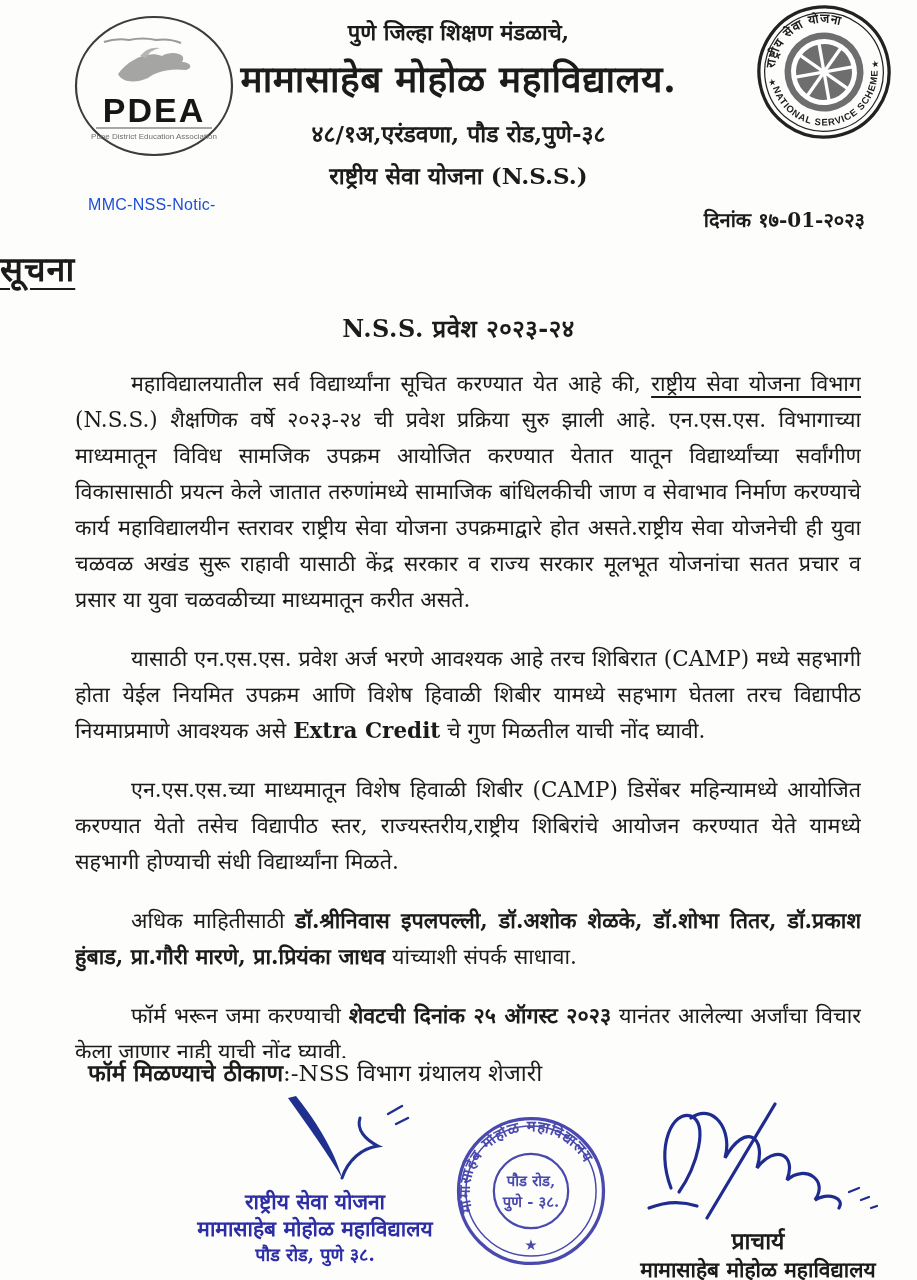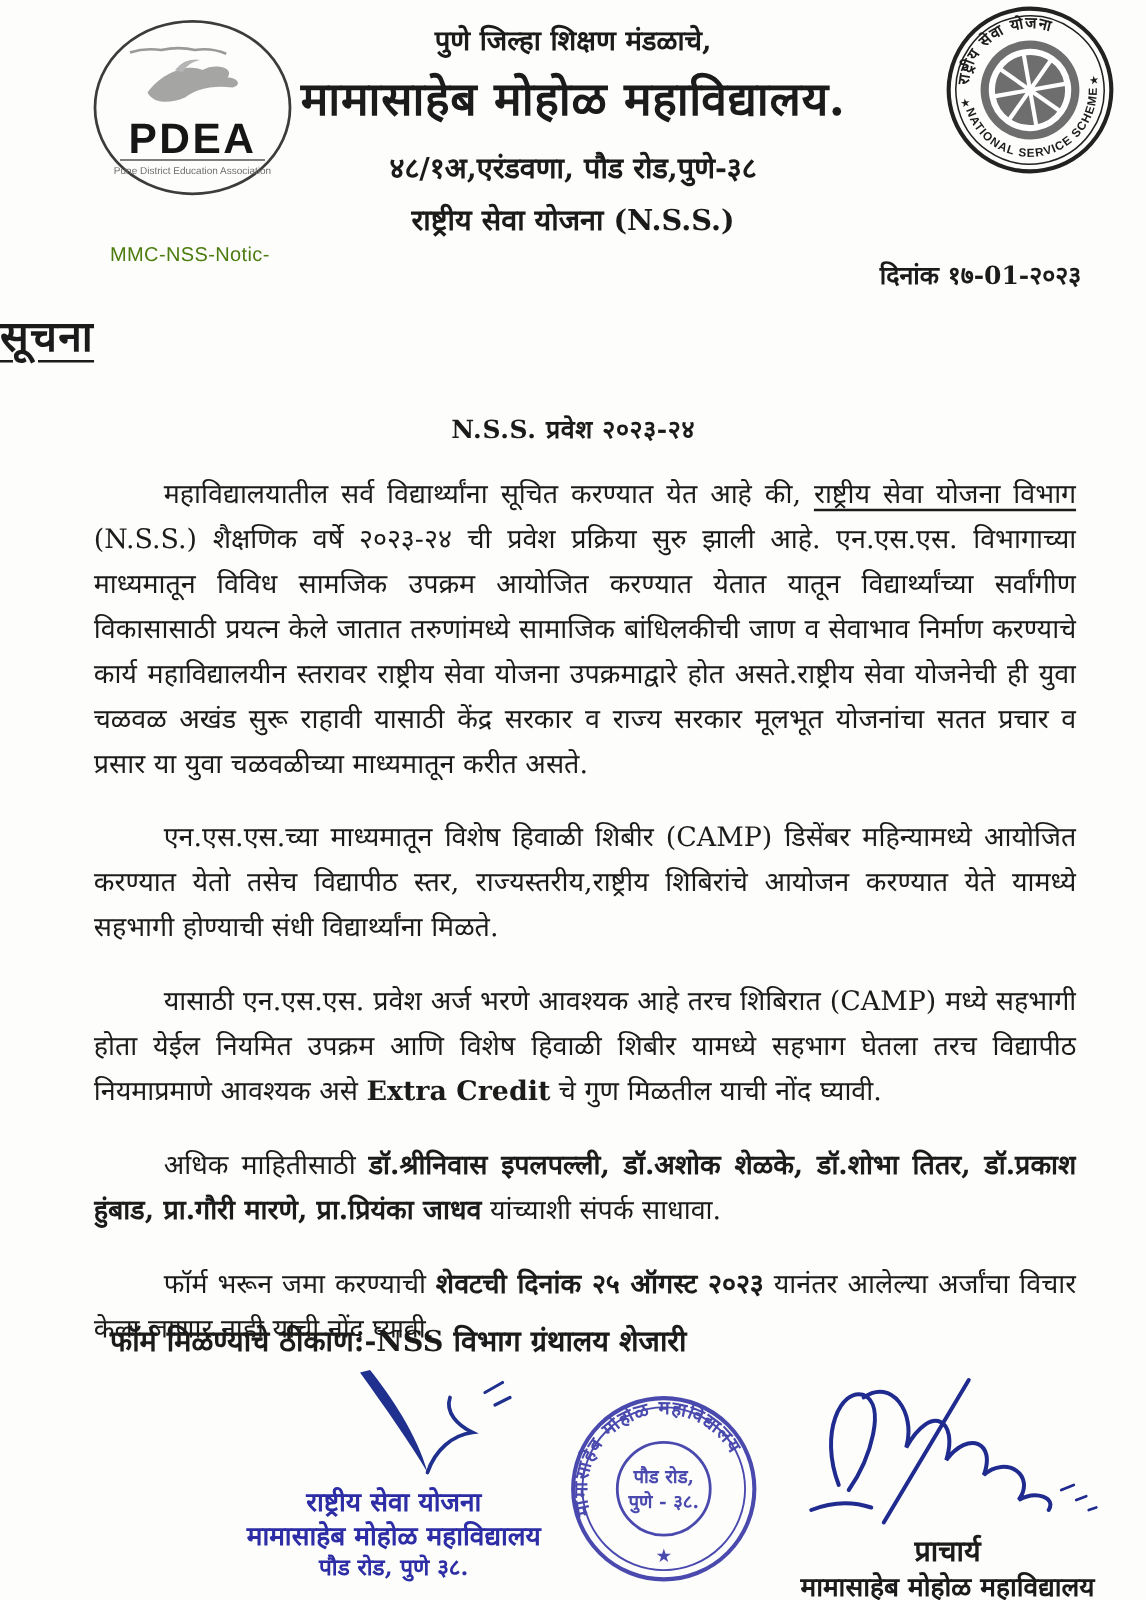--- a/index.html
+++ b/index.html
@@ -10,44 +10,44 @@
   }
   
   .header{padding-top:16px;text-align:center;}
   .trust-line{font-size:22px;font-weight:600;}
   .college-name{font-size:37px;font-weight:800;margin-top:6px;letter-spacing:.5px;}
   .address-line{font-size:23px;font-weight:700;margin-top:14px;}
   .unit-line{font-size:23px;font-weight:600;margin-top:10px;}
   .ref-no{
     position:absolute;left:88px;top:196px;
     font-family:"Liberation Sans","DejaVu Sans",sans-serif;
-    font-size:16px;color:#4d7c0f;letter-spacing:.3px;
+    font-size:16px;color:#1d4ed8;letter-spacing:.3px;
   }
   .date-line{position:absolute;right:52px;top:206px;font-size:20px;font-weight:600;}
   
   .pdea-logo{position:absolute;left:70px;top:12px;}
   .nss-logo{position:absolute;left:740px;top:2px;}
   
   .title{
     text-align:left;margin-top:54px;font-size:34px;font-weight:700;letter-spacing:1px;
     text-decoration:underline;text-underline-offset:7px;text-decoration-thickness:2px;
   }
-  .subtitle{text-align:center;margin-top:38px;font-size:20px;font-weight:600;letter-spacing:.5px;}
+  .subtitle{text-align:center;margin-top:20px;font-size:24px;font-weight:600;letter-spacing:.5px;}
   
   .notice-body{margin:22px 56px 0 75px;height:692px;overflow:hidden;}
   .para{
     margin:0 0 23px 0;font-size:21.5px;line-height:36px;
     text-align:justify;text-indent:56px;font-weight:500;
   }
   .seg-b{font-weight:800;}
   .seg-u{text-decoration:underline;text-underline-offset:5px;}
   
   .form-location{position:absolute;left:88px;top:1056px;font-size:23px;}
   .form-location .fl-bold{font-weight:800;}
-  .form-location .fl-rest{font-weight:700;}
+  .form-location .fl-rest{font-weight:400;}
   
   .sig-left{position:absolute;left:160px;top:1092px;width:310px;text-align:center;color:#2d2da5;}
   .sig-left .scribble{margin-left:40px;}
   .sig-left-line{font-weight:800;line-height:1.3;}
   .sig-left-line-0{font-size:24px;}
   .sig-left-line-1{font-size:21px;}
   .sig-left-line-2{font-size:21px;}
   .sig-left-line-3{font-size:18px;}
   .stamp{position:absolute;left:452px;top:1112px;opacity:.92;}
   .sig-right{position:absolute;left:608px;top:1096px;width:300px;text-align:center;}
@@ -107,22 +107,22 @@
   </div>
 
   <div class="ref-no">MMC-NSS-Notic-</div>
   <div class="date-line">दिनांक १७-01-२०२३</div>
 
   <div class="title">सूचना</div>
   <div class="subtitle">N.S.S. प्रवेश २०२३-२४</div>
 
   <div class="notice-body">
       <p class="para"><span>महाविद्यालयातील सर्व विद्यार्थ्यांना सूचित करण्यात येत आहे की, </span><span class="seg-u">राष्ट्रीय सेवा योजना विभाग</span><span> (N.S.S.) शैक्षणिक वर्षे २०२३-२४ ची प्रवेश प्रक्रिया सुरु झाली आहे. एन.एस.एस. विभागाच्या माध्यमातून विविध सामजिक उपक्रम आयोजित करण्यात येतात यातून विद्यार्थ्यांच्या सर्वांगीण विकासासाठी प्रयत्न केले जातात तरुणांमध्ये सामाजिक बांधिलकीची जाण व सेवाभाव निर्माण करण्याचे कार्य महाविद्यालयीन स्तरावर राष्ट्रीय सेवा योजना उपक्रमाद्वारे होत असते.राष्ट्रीय सेवा योजनेची ही युवा चळवळ अखंड सुरू राहावी यासाठी केंद्र सरकार व राज्य सरकार मूलभूत योजनांचा सतत प्रचार व प्रसार या युवा चळवळीच्या माध्यमातून करीत असते.</span></p>
+      <p class="para"><span>यासाठी एन.एस.एस. प्रवेश अर्ज भरणे आवश्यक आहे तरच शिबिरात (CAMP) मध्ये सहभागी होता येईल नियमित उपक्रम आणि विशेष हिवाळी शिबीर यामध्ये सहभाग घेतला तरच विद्यापीठ नियमाप्रमाणे आवश्यक असे </span><span class="seg-b">Extra Credit</span><span> चे गुण मिळतील याची नोंद घ्यावी.</span></p>
       <p class="para"><span>एन.एस.एस.च्या माध्यमातून विशेष हिवाळी शिबीर (CAMP) डिसेंबर महिन्यामध्ये आयोजित करण्यात येतो तसेच विद्यापीठ स्तर, राज्यस्तरीय,राष्ट्रीय शिबिरांचे आयोजन करण्यात येते यामध्ये सहभागी होण्याची संधी विद्यार्थ्यांना मिळते.</span></p>
-      <p class="para"><span>यासाठी एन.एस.एस. प्रवेश अर्ज भरणे आवश्यक आहे तरच शिबिरात (CAMP) मध्ये सहभागी होता येईल नियमित उपक्रम आणि विशेष हिवाळी शिबीर यामध्ये सहभाग घेतला तरच विद्यापीठ नियमाप्रमाणे आवश्यक असे </span><span class="seg-b">Extra Credit</span><span> चे गुण मिळतील याची नोंद घ्यावी.</span></p>
       <p class="para"><span>अधिक माहितीसाठी </span><span class="seg-b">डॉ.श्रीनिवास इपलपल्ली, डॉ.अशोक शेळके, डॉ.शोभा तितर, डॉ.प्रकाश हुंबाड, प्रा.गौरी मारणे, प्रा.प्रियंका जाधव</span><span> यांच्याशी संपर्क साधावा.</span></p>
       <p class="para"><span>फॉर्म भरून जमा करण्याची </span><span class="seg-b">शेवटची दिनांक २५ ऑगस्ट २०२३</span><span> यानंतर आलेल्या अर्जांचा विचार केला जाणार नाही याची नोंद घ्यावी.</span></p>
     </div>
 
   <div class="form-location">
     <span class="fl-bold">फॉर्म मिळण्याचे ठीकाण</span><span class="fl-rest">:-NSS विभाग ग्रंथालय शेजारी</span>
   </div>
 
   <div class="sig-left">
     <svg class="scribble" width="170" height="92" viewBox="0 0 170 92">

